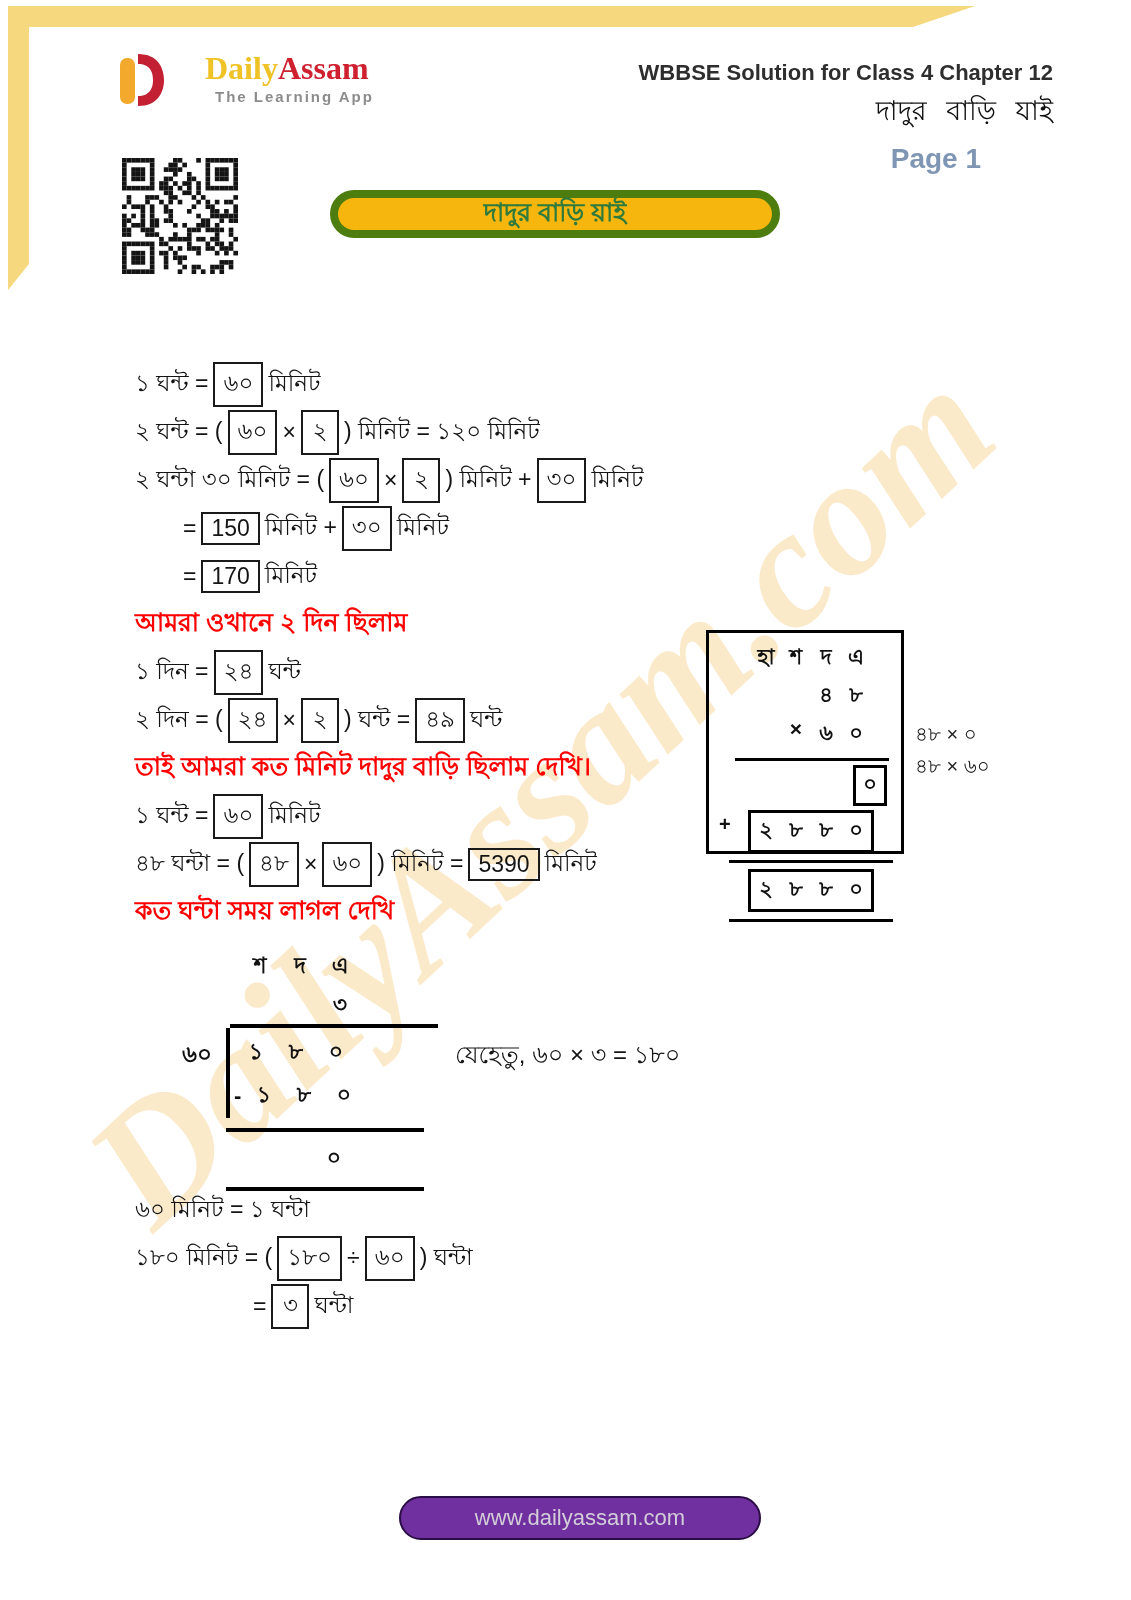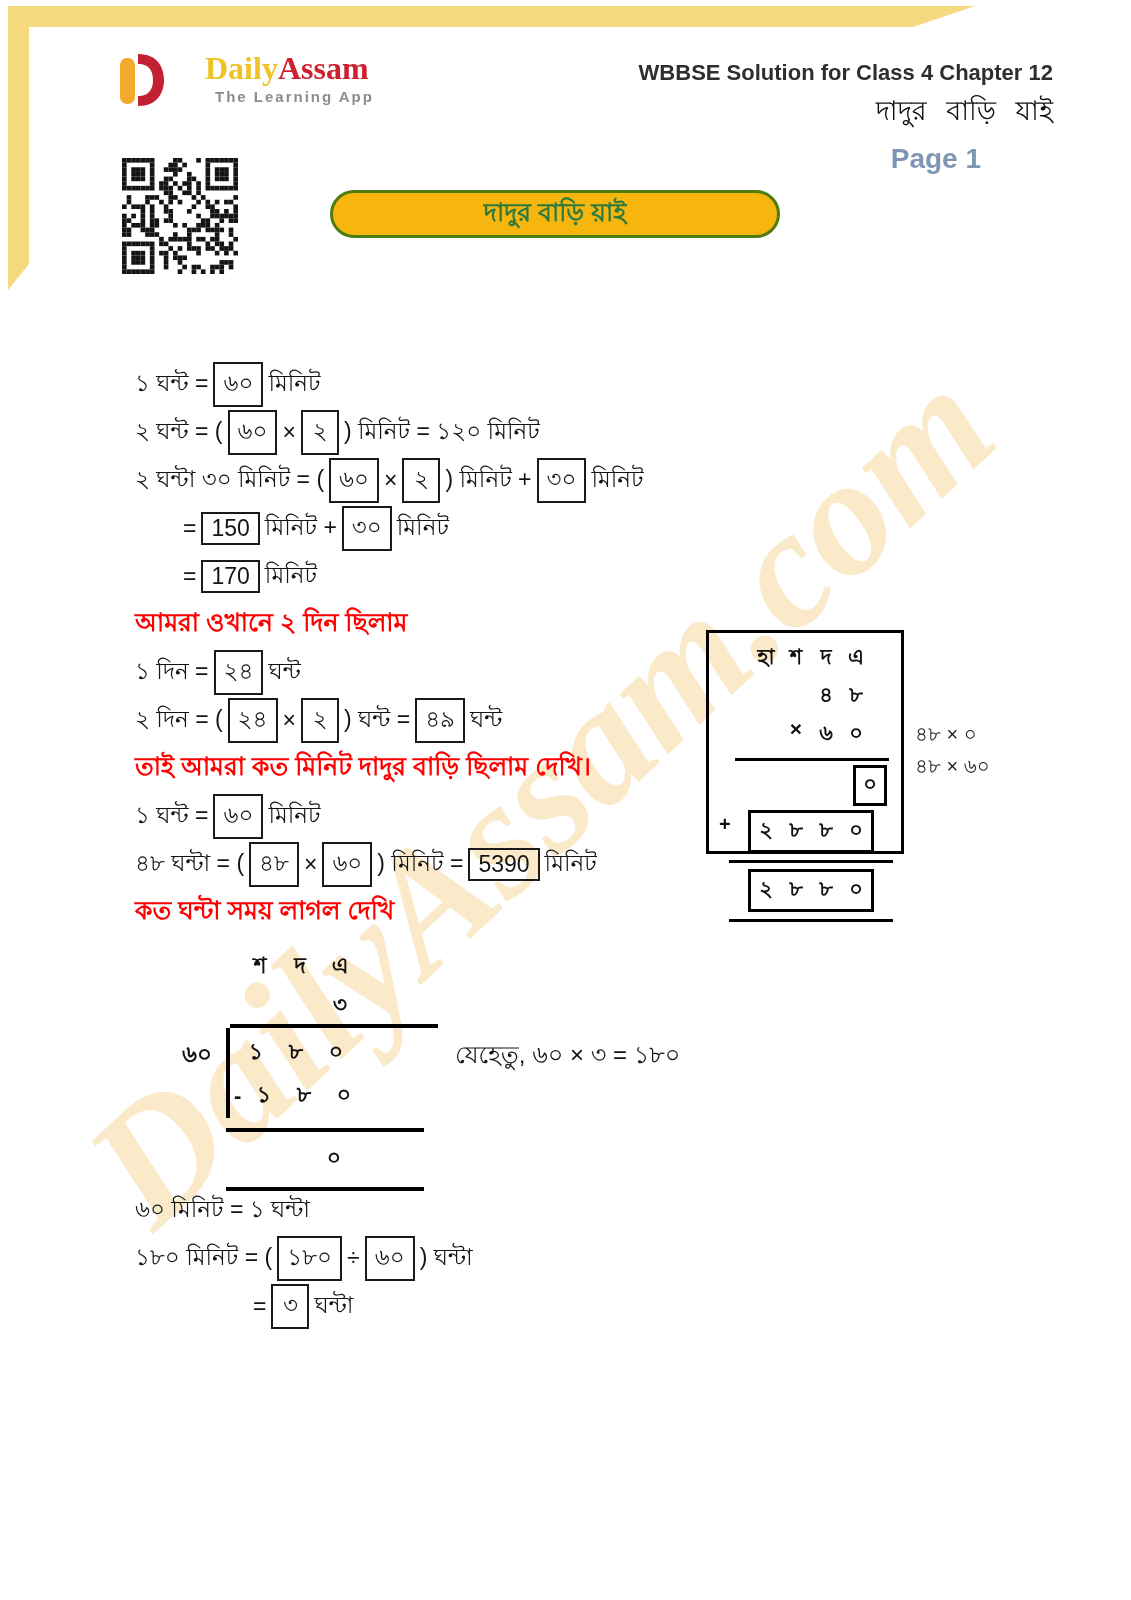--- a/index.html
+++ b/index.html
@@ -24,21 +24,21 @@
   .brand .b2{color:#CF2030;}
   .tagline{font-size:15px;font-weight:bold;color:#8C8C8C;letter-spacing:2px;margin-top:4px;padding-left:10px;}
   .hdr{position:absolute;right:78px;top:60px;text-align:right;z-index:2;}
   .hdr-l1{font-size:22px;font-weight:bold;color:#2E2E2E;}
   .hdr-l2{font-size:27px;color:#101010;word-spacing:12px;margin-top:4px;}
   .hdr-page{font-size:28px;font-weight:bold;color:#7E96B4;margin-top:8px;padding-right:72px;}
   
   .qr{position:absolute;left:122px;top:158px;width:116px;height:116px;z-index:2;}
   
   .banner{position:absolute;left:330px;top:190px;width:450px;height:48px;background:#F6B60D;
-          border:3px solid #4d7c0f;border-radius:26px;display:flex;align-items:center;
+          border:8px solid #4d7c0f;border-radius:26px;display:flex;align-items:center;
           justify-content:center;z-index:2;box-sizing:border-box;}
   .banner-text{color:#2F7A3D;font-size:25px;font-weight:bold;}
   
   .eq-block{position:absolute;z-index:2;}
   .eq-top{left:135px;top:360px;width:600px;}
   .eq-bottom{left:135px;top:1186px;width:600px;}
   .line{height:48px;display:flex;align-items:center;white-space:nowrap;font-size:23px;color:#141414;}
   .line.head{color:#FE0000;font-weight:bold;font-size:25px;}
   .line.ind1{padding-left:48px;}
   .line.ind2{padding-left:118px;}
@@ -507,14 +507,17 @@
     <div class="d-line"></div>
   </div>
   <div class="d-note">যেহেতু, ৬০ × ৩ = ১৮০</div>
 
   <div class="eq-block eq-bottom" id="eq-bottom">
       <div class="line">৬০ মিনিট = ১ ঘন্টা</div>
       <div class="line">১৮০ মিনিট = (<span class="nbox">১৮০</span> ÷ <span class="nbox">৬০</span>) ঘন্টা</div>
       <div class="line ind2">= <span class="nbox">৩</span> ঘন্টা</div>
     </div>
 
+  <div class="footer-pill">
+    <span class="footer-url">www.dailyassam.com</span>
+  </div>
 
 </div>
 
 </body></html>

